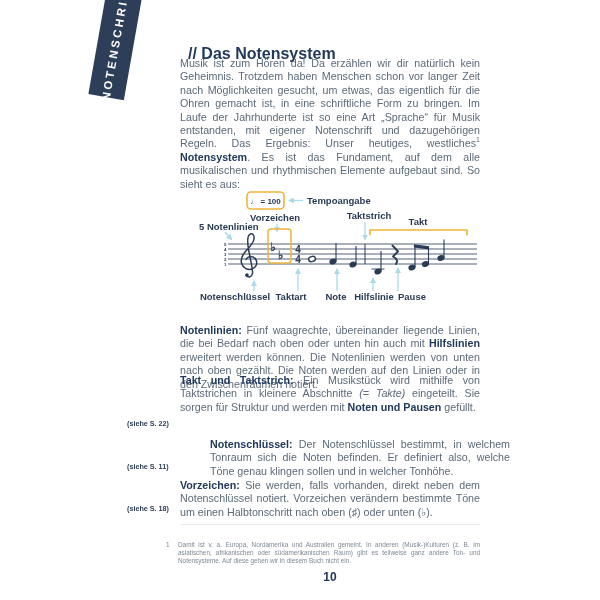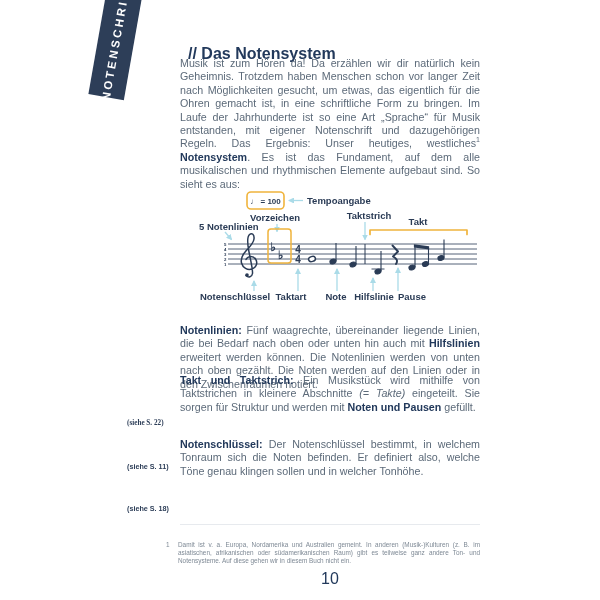--- a/index.html
+++ b/index.html
@@ -14,41 +14,41 @@
   .heading{position:absolute;left:180px;top:36px;margin:8px;width:300px;
        font-size:16px;line-height:19px;font-weight:700;color:#22395B;}
   .body{position:absolute;left:180px;width:300px;margin:0;
        font-size:10.7px;line-height:13.4px;color:#5C6A79;text-align:justify;}
   .body .b{font-weight:700;color:#22395B;}
   .body .i{font-style:italic;}
   .body sup{font-size:7px;line-height:0;}
   .intro{top:57px;}
   .p-notenlinien{top:324px;}
   .p-takt{top:374px;}
-  .p-schluessel{top:438px;}
+  .p-schluessel{top:438px;margin-left:30px;}
   .p-vorzeichen{top:479px;}
   .margin-note{position:absolute;left:127px;width:50px;font-size:7.2px;font-weight:700;
        color:#2D3E58;white-space:nowrap;}
-  .mn1{top:419px;font-family:Liberation Serif, serif;} .mn2{top:462px;} .mn3{top:504px;}
+  .mn1{top:419px;} .mn2{top:462px;} .mn3{top:504px;}
   
   .diagram{position:absolute;left:185px;top:188px;width:300px;height:128px;}
   .diagram text{font-family:"Liberation Sans",sans-serif;fill:#2A3B55;}
   .dlabel{font-size:9.5px;font-weight:700;}
   .dsmall{font-size:4.3px;font-weight:700;}
   .dtempo{font-size:8px;font-weight:600;}
   .dflat{font-size:11.5px;font-weight:600;}
   .dtime{font-size:10px;font-weight:700;}
   
   .fn-rule{position:absolute;left:180px;top:524px;width:300px;height:1px;background:#E7EAEE;}
   .footnote{position:absolute;left:166px;top:541px;width:314px;display:flex;
        font-size:6.4px;line-height:8px;color:#7E8995;}
   .footnote .fn-num{flex:0 0 12px;}
   .footnote .fn-text{flex:1;text-align:justify;}
   .page-number{position:absolute;left:180px;top:570px;width:300px;text-align:center;
-       font-size:16px;font-weight:400;color:#22395B;}
+       font-size:12px;font-weight:700;color:#22395B;}
 </style>
 </head>
 <body>
 
 <div class="page">
 
   <div class="tab">
     <span>NOTENSCHRIFT</span>
   </div>
 
@@ -151,20 +151,21 @@
     <text x="50" y="112" text-anchor="middle" class="dlabel">Notenschlüssel</text>
     <text x="106" y="112" text-anchor="middle" class="dlabel">Taktart</text>
     <text x="151" y="112" text-anchor="middle" class="dlabel">Note</text>
     <text x="189" y="112" text-anchor="middle" class="dlabel">Hilfslinie</text>
     <text x="227" y="112" text-anchor="middle" class="dlabel">Pause</text>
   </svg>
 
   <p class="body p-notenlinien"><span class="b">Notenlinien:</span><span> Fünf waagrechte, übereinander liegende Linien, die bei Bedarf nach oben oder unten hin auch mit </span><span class="b">Hilfslinien</span><span> erweitert werden können. Die Notenlinien werden von unten nach oben gezählt. Die Noten werden auf den Linien oder in den Zwischenräumen notiert.</span></p>
   <p class="body p-takt"><span class="b">Takt und Taktstrich:</span><span> Ein Musikstück wird mithilfe von Taktstrichen in kleinere Abschnitte </span><span class="i">(= Takte)</span><span> eingeteilt. Sie sorgen für Struktur und werden mit </span><span class="b">Noten und Pausen</span><span> gefüllt.</span></p>
   <p class="body p-schluessel"><span class="b">Notenschlüssel:</span><span> Der Notenschlüssel bestimmt, in welchem Tonraum sich die Noten befinden. Er definiert also, welche Töne genau klingen sollen und in welcher Tonhöhe.</span></p>
+  <p class="body p-vorzeichen"><span class="b">Vorzeichen:</span><span> Sie werden, falls vorhanden, direkt neben dem Notenschlüssel notiert. Vorzeichen verändern bestimmte Töne um einen Halbtonschritt nach oben (♯) oder unten (♭).</span></p>
 
   <div class="margin-note mn1">(siehe S. 22)</div>
   <div class="margin-note mn2">(siehe S. 11)</div>
   <div class="margin-note mn3">(siehe S. 18)</div>
 
   <div class="fn-rule"></div>
   <div class="footnote">
     <span class="fn-num">1</span>
     <span class="fn-text">Damit ist v. a. Europa, Nordamerika und Australien gemeint. In anderen (Musik-)Kulturen (z. B. im asiatischen, afrikanischen oder südamerikanischen Raum) gibt es teilweise ganz andere Ton- und Notensysteme. Auf diese gehen wir in diesem Buch nicht ein.</span>
   </div>

